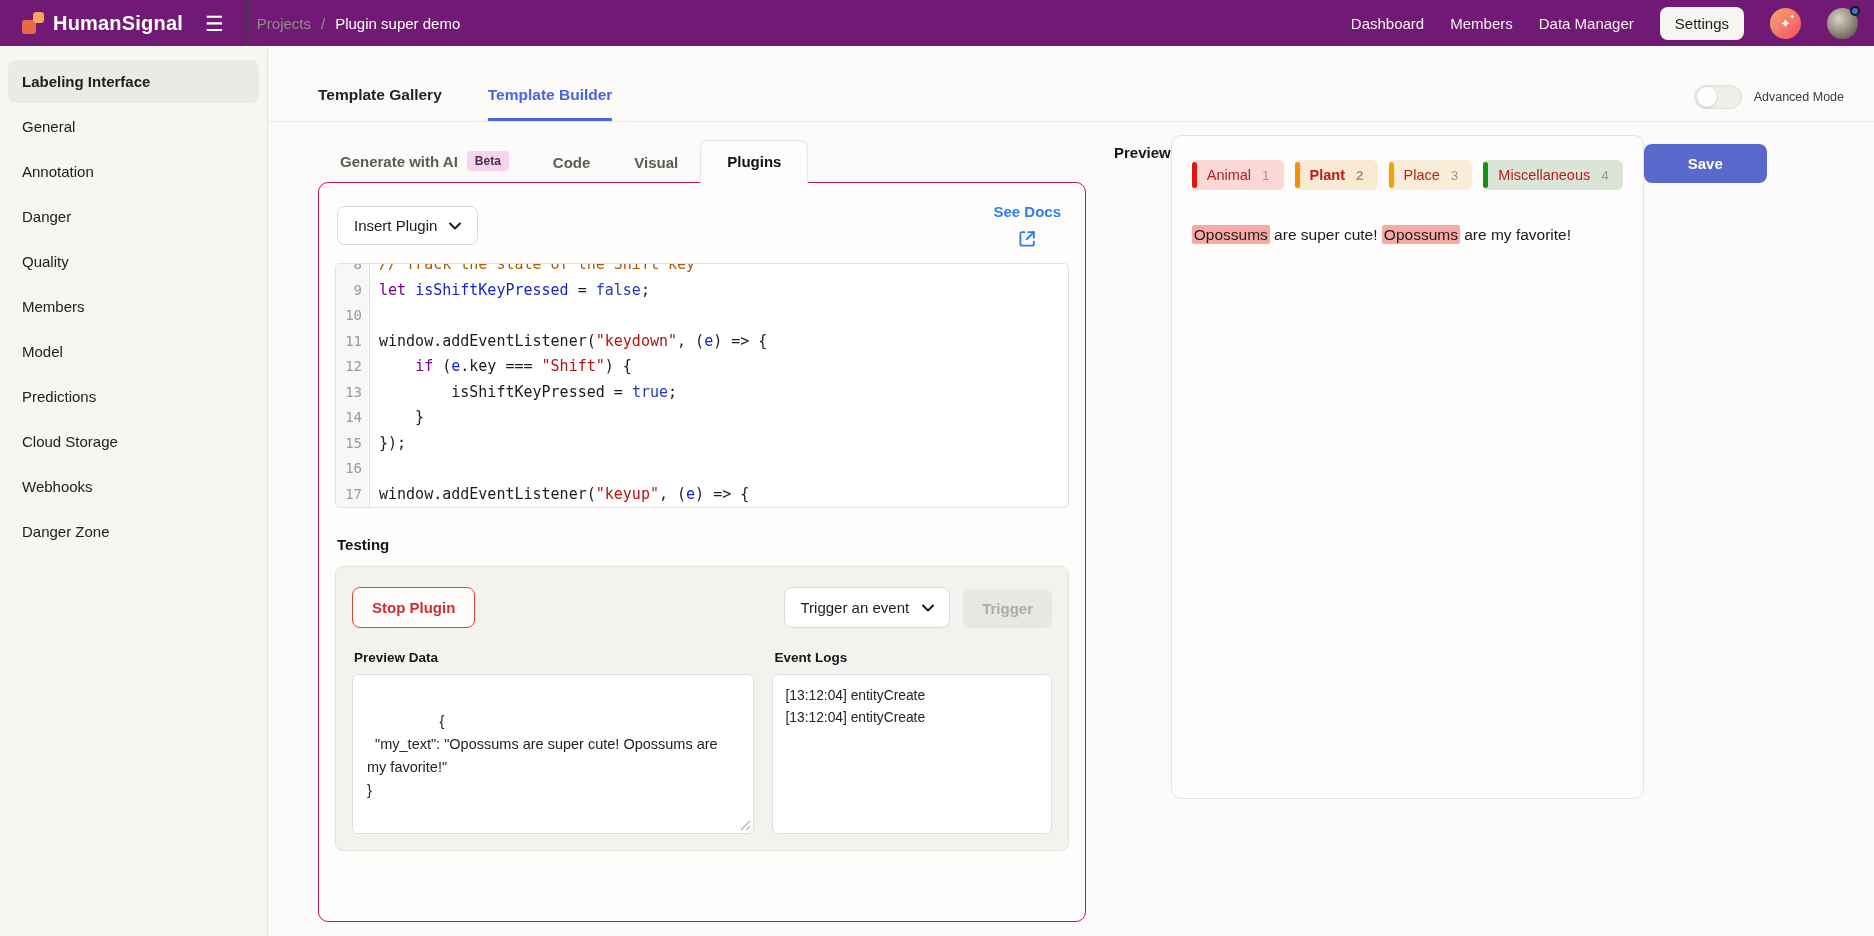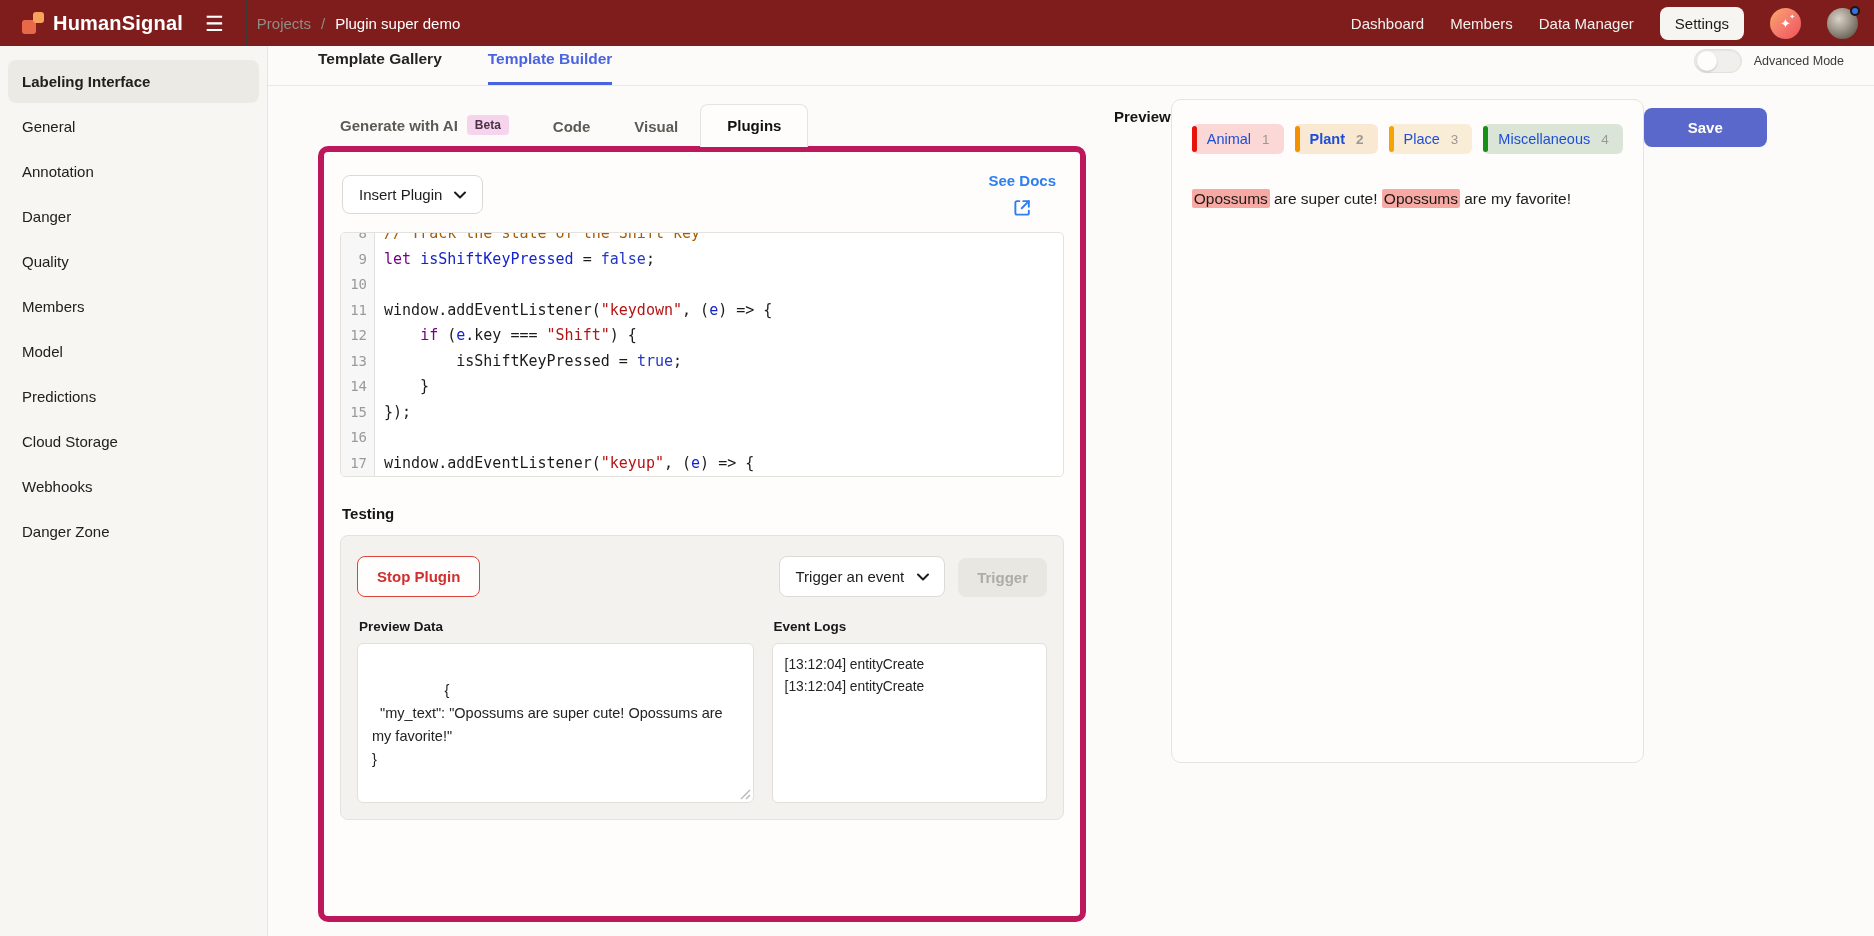--- a/index.html
+++ b/index.html
@@ -1,20 +1,20 @@
 <!DOCTYPE html>
 <html><head>
 <meta charset="utf-8">
 <style>
   * { margin:0; padding:0; box-sizing:border-box; }
   html,body { width:1874px; height:936px; overflow:hidden; }
   body { font-family:"Liberation Sans", sans-serif; background:#fbfaf8; color:#1c1c1a; }
 
   
-  .topbar { height:46px; background:#7f1d1d; display:flex; align-items:center; padding:0 16px 0 22px; color:#fff; }
+  .topbar { height:46px; background:#701a75; display:flex; align-items:center; padding:0 16px 0 22px; color:#fff; }
   .brand { display:flex; align-items:center; gap:9px; }
   .logo-mark { position:relative; width:22px; height:22px; }
   .logo-mark .sq1 { position:absolute; left:0; bottom:0; width:14px; height:14px; background:#e8684a; border-radius:3px; }
   .logo-mark .sq2 { position:absolute; right:0; top:0; width:11px; height:11px; background:#f7a35c; border-radius:3px; }
   .brand-name { font-size:20px; font-weight:700; letter-spacing:.2px; }
   .menu-btn { margin-left:22px; font-size:21px; color:#fff; cursor:pointer; line-height:1; }
   .topbar-divider { width:1px; height:46px; background:#3a3933; margin-left:22px; }
   .breadcrumb { display:flex; align-items:center; gap:10px; margin-left:10px; font-size:15px; }
   .breadcrumb .parent { color:#8f8e86; }
   .breadcrumb .sep { color:#8f8e86; }
@@ -28,40 +28,40 @@
   .avatar { width:31px; height:31px; border-radius:50%; background:radial-gradient(circle at 38% 35%, #d8d2c9 0%, #a39a8e 40%, #6e655b 75%, #4a443c 100%); }
   .avatar-dot { position:absolute; top:-2px; right:-2px; width:10px; height:10px; border-radius:50%; background:#3a6fe0; border:2px solid #181713; }
 
   
   .shell { display:flex; height:890px; }
   .sidebar { width:268px; background:#f7f6f3; border-right:1px solid #e7e5e0; padding:14px 8px 0 8px; }
   .side-item { font-size:15px; color:#21201d; padding:13px 14px; border-radius:8px; margin-bottom:2px; cursor:pointer; }
   .side-item.active { background:#eceae4; font-weight:700; }
 
   .main { flex:1; display:flex; flex-direction:column; background:#fcfbf9; }
-  .main-header { height:40px; display:flex; align-items:flex-end; padding:0 30px 0 50px; border-bottom:1px solid #eae8e3; }
+  .main-header { height:40px; display:flex; align-items:flex-end; padding:0 30px 0 50px; border-bottom:1px solid #eae8e3;margin-top:36px; }
   .top-tab { font-size:15.5px; font-weight:700; color:#24231f; padding-bottom:14px; margin-right:46px; cursor:pointer; border-bottom:3px solid transparent; }
   .top-tab.active { color:#4a63e0; border-bottom-color:#4a63e0; }
   .adv-wrap { margin-left:auto; display:flex; align-items:center; gap:12px; padding-bottom:12px; }
   .toggle { width:48px; height:24px; border-radius:12px; background:#f1efeb; border:1px solid #e2e0da; position:relative; cursor:pointer; box-shadow:inset 0 1px 2px rgba(0,0,0,.05); }
   .toggle .knob { position:absolute; left:2px; top:1px; width:20px; height:20px; border-radius:50%; background:#fdfdfc; box-shadow:0 1px 2px rgba(0,0,0,.2); }
   .adv-label { font-size:12.5px; color:#3c3b37; }
 
   .content { flex:1; display:flex; padding:0 30px 0 50px; }
   .left-col { width:768px; display:flex; flex-direction:column; }
   .right-col { flex:1; margin-left:28px; display:flex; flex-direction:row; }
 
   
   .subtabs { display:flex; align-items:flex-end; margin-top:18px; position:relative; z-index:2; }
   .subtab { font-size:15px; font-weight:700; color:#5b5a54; padding:11px 22px; cursor:pointer; display:flex; align-items:center; gap:9px; }
   .subtab.active { background:#fefdfb; color:#111110; border:1px solid #e6e4df; border-bottom:none; border-radius:8px 8px 0 0; margin-bottom:-1px; padding:12px 26px 13px 26px; }
   .beta-badge { background:#f6d4ee; color:#4a3244; font-size:12px; font-weight:700; padding:3px 8px; border-radius:4px; }
 
   
-  .plugin-card { background:#fefdfb; border:6px solid #be185d; border-radius:10px; padding:16px; flex:1; margin-bottom:14px; }
+  .plugin-card { background:#fefdfb; border:1px solid #be185d; border-radius:10px; padding:16px; flex:1; margin-bottom:14px; }
   .insert-row { display:flex; align-items:center; justify-content:space-between; padding:4px 2px 0 2px; }
   .insert-btn { display:flex; align-items:center; gap:12px; background:#fff; border:1px solid #dbd9d3; border-radius:8px; padding:10px 16px; font-size:15px; color:#1c1c1a; cursor:pointer; font-family:inherit; }
   .see-docs { display:flex; align-items:center; gap:9px; color:#2c7ef2; font-size:15px; font-weight:700; cursor:pointer; margin-right:6px;flex-direction:column; }
 
   
   .editor { margin-top:15px; border:1px solid #e4e2dd; border-radius:5px; height:245px; overflow:hidden; background:#fff; }
   .editor-inner { display:flex; margin-top:-12px; }
   .gutter { background:#f7f7f7; border-right:1px solid #e0e0e0; padding:0 7px 0 4px; min-width:34px; text-align:right; }
   .gutter .ln { font-family:"DejaVu Sans Mono", monospace; font-size:14px; line-height:25.5px; color:#9a9a9a; }
   .code-lines { padding-left:9px; flex:1; }
@@ -88,21 +88,21 @@
   .resize-handle { position:absolute; right:2px; bottom:2px; }
   .logs-box { background:#fff; border:1px solid #e1dfda; border-radius:6px; height:160px; padding:10px 12px; }
   .log-entry { font-size:13.8px; line-height:22px; color:#232322; }
 
   
   .preview-title { margin-top:22px; font-size:15px; font-weight:700; color:#151515; }
   .preview-panel { margin-top:13px; background:#fefdfb; border:1px solid #e6e4df; border-radius:10px; height:664px; padding:24px 20px; }
   .chips-row { display:flex; gap:11px; flex-wrap:wrap; }
   .chip { position:relative; display:inline-flex; align-items:center; border-radius:6px; padding:7px 14px 7px 15px; cursor:pointer; }
   .chip-bar { position:absolute; left:0; top:2px; bottom:2px; width:5px; border-radius:3px; }
-  .chip-label { font-size:14.5px; color:#1d4ed8; }
+  .chip-label { font-size:14.5px; color:#b91c1c; }
   .chip-key { font-size:13.5px; color:#9a9892; margin-left:11px; }
   .preview-text { margin-top:33px; font-size:15.5px; color:#1b1b19; line-height:24px; }
   .hl { border-radius:2px; padding:1px 2px; }
 
   .save-row { text-align:right; padding:22px 0 0 0; }
   .save-btn { background:#5a68cb; color:#fff; border:none; font-size:15px; font-weight:700; padding:11px 44px; border-radius:8px; cursor:pointer; font-family:inherit; }
 </style>
 </head>
 <body>
 

